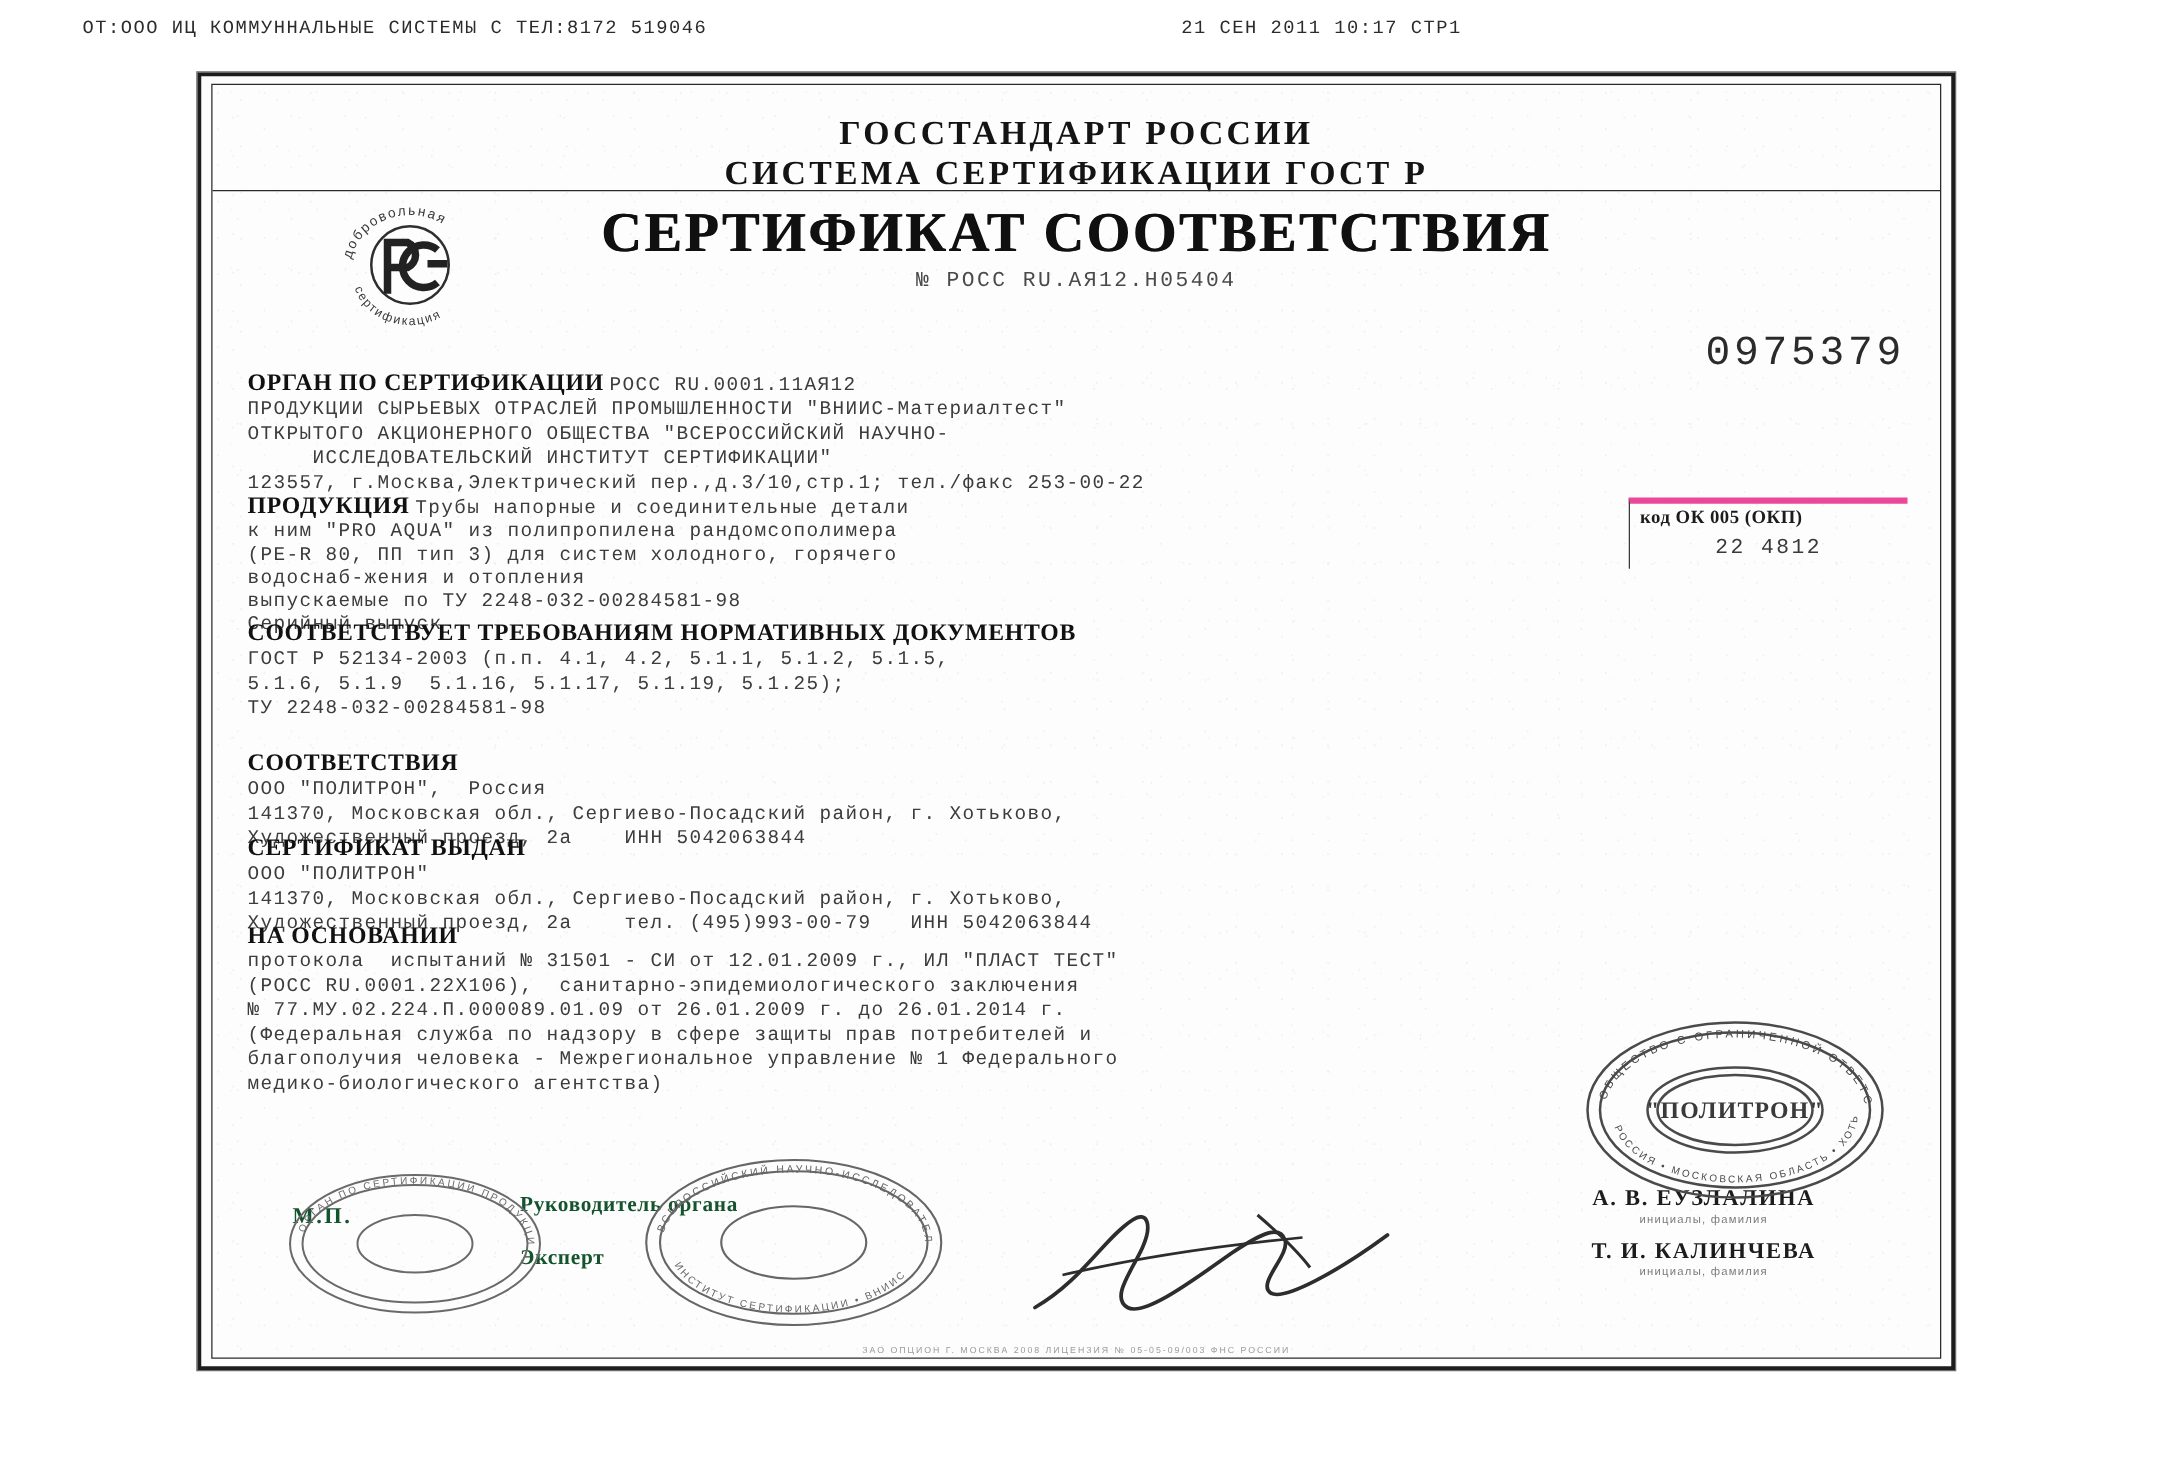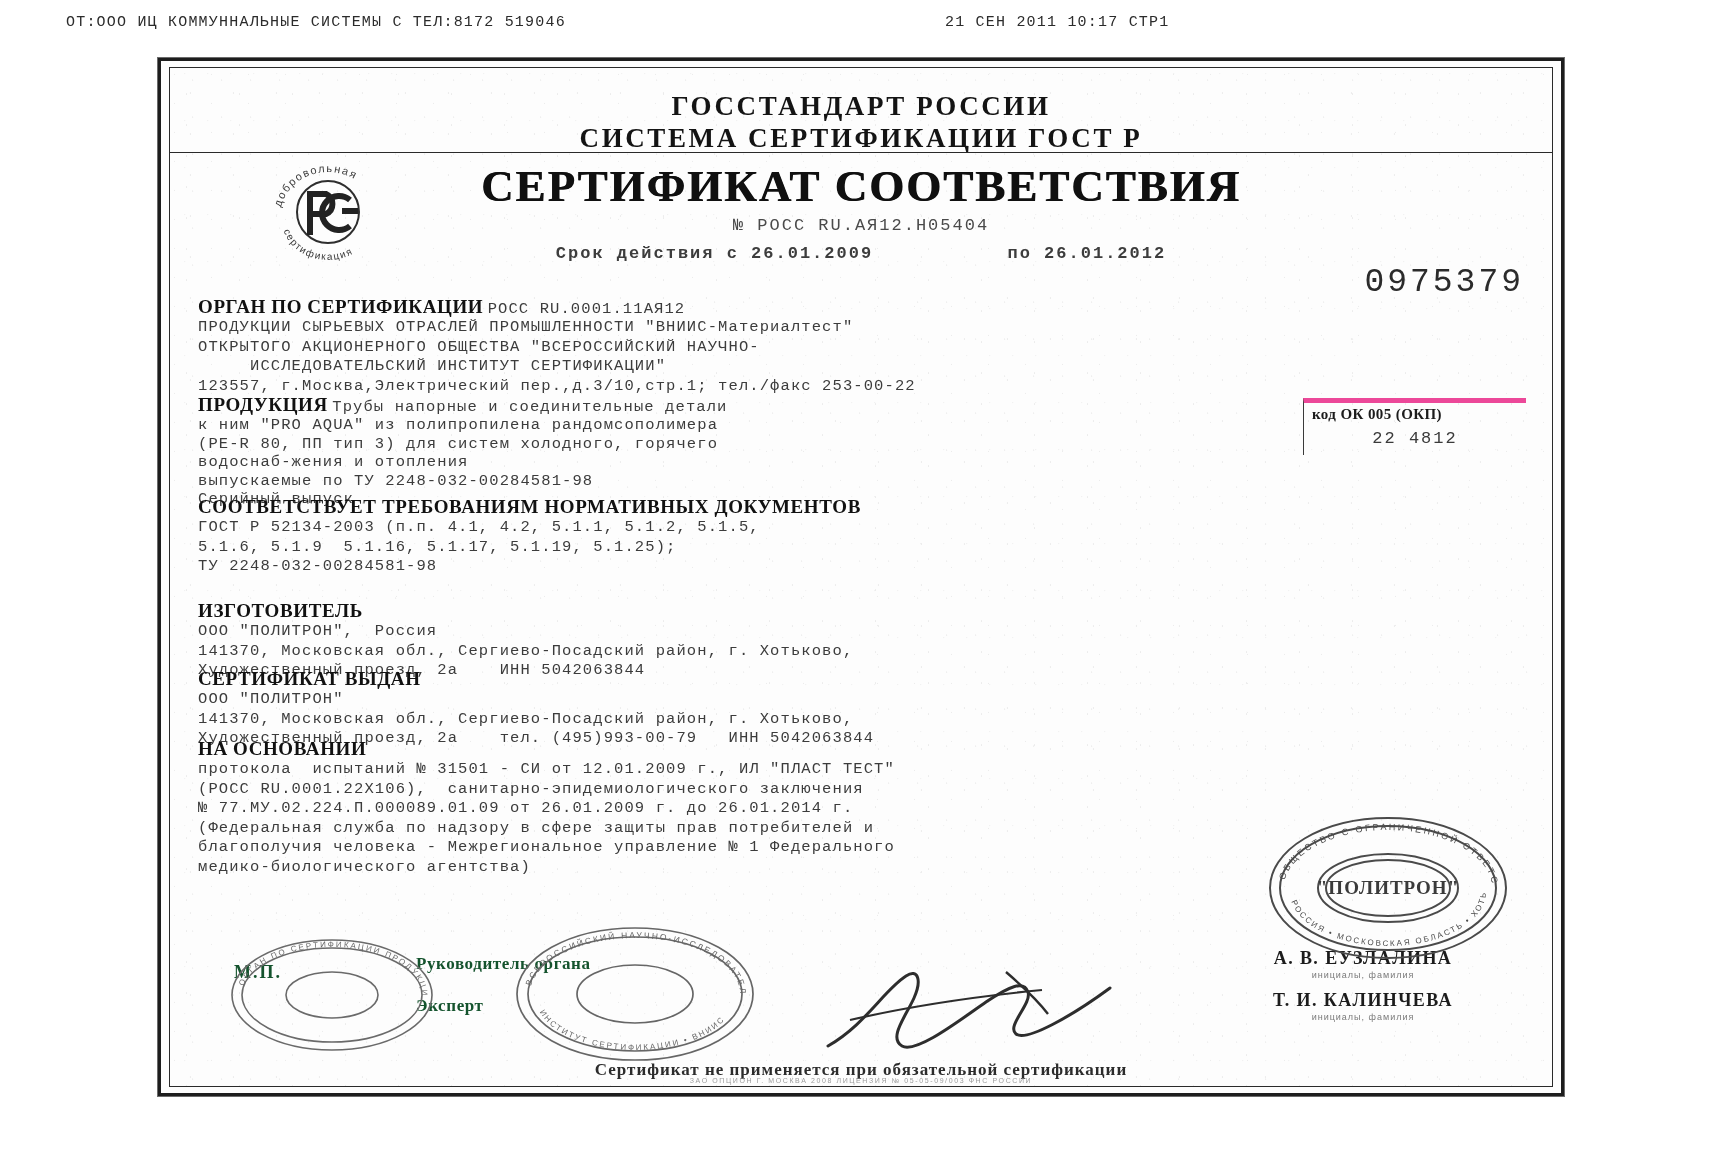--- a/index.html
+++ b/index.html
@@ -316,25 +316,20 @@
     <div class="title-block">
       <div class="title-line">ГОССТАНДАРТ РОССИИ</div>
       <div class="title-line">СИСТЕМА СЕРТИФИКАЦИИ ГОСТ Р</div>
     </div>
     <div class="frame-rule"></div>
 
     <div class="big-title">СЕРТИФИКАТ СООТВЕТСТВИЯ</div>
 
     <div class="number-line">№ РОСС RU.АЯ12.Н05404</div>
 
-    <div class="valid-line">
-      <span>Срок действия  с 26.01.2009</span>
-      <span class="sep"></span>
-      <span>по 26.01.2012</span>
-    </div>
 
     <div class="blank-no">0975379</div>
 
     <div class="emblem">
       <svg viewBox="0 0 124 108">
         <defs>
           <path id="arcTop" d="M 14,62 A 48,44 0 0 1 110,62"></path>
           <path id="arcBot" d="M 16,66 A 46,40 0 0 0 108,66"></path>
         </defs>
         <text font-family="Liberation Sans, sans-serif" font-size="11" fill="#3a3a3a" letter-spacing="1.6">
@@ -376,21 +371,21 @@
 
     <div class="sec s-norms">
       <div class="sec-head">СООТВЕТСТВУЕТ ТРЕБОВАНИЯМ НОРМАТИВНЫХ ДОКУМЕНТОВ</div>
       <div class="mono">ГОСТ Р 52134-2003 (п.п. 4.1, 4.2, 5.1.1, 5.1.2, 5.1.5,
 5.1.6, 5.1.9  5.1.16, 5.1.17, 5.1.19, 5.1.25);
 ТУ 2248-032-00284581-98</div>
     </div>
 
 
     <div class="sec s-maker">
-      <div class="sec-head">ИЗГОТОВИТЕЛЬ</div>
+      <div class="sec-head">СООТВЕТСТВИЯ</div>
       <div class="mono">ООО "ПОЛИТРОН",  Россия
 141370, Московская обл., Сергиево-Посадский район, г. Хотьково,
 Художественный проезд, 2а    ИНН 5042063844</div>
     </div>
 
     <div class="sec s-issued">
       <div class="sec-head">СЕРТИФИКАТ ВЫДАН</div>
       <div class="mono">ООО "ПОЛИТРОН"
 141370, Московская обл., Сергиево-Посадский район, г. Хотьково,
 Художественный проезд, 2а    тел. (495)993-00-79   ИНН 5042063844</div>
@@ -483,17 +478,16 @@
     <div class="handsign">
       <svg viewBox="0 0 330 116">
         <path d="M18,92 C56,70 74,36 96,22 C108,14 112,26 104,44 C96,62 78,84 92,92
                  C106,100 150,66 176,48 C200,32 214,26 218,38 C222,50 196,72 206,80
                  C216,88 262,62 300,34" fill="none" stroke="#2d2d2d" stroke-width="3" stroke-linecap="round"></path>
         <path d="M40,66 C92,54 150,44 232,36" fill="none" stroke="#2d2d2d" stroke-width="2.2"></path>
         <path d="M196,18 C210,30 226,44 238,60" fill="none" stroke="#2d2d2d" stroke-width="2.4"></path>
       </svg>
     </div>
 
-    <div class="footer-note">Сертификат не применяется при обязательной сертификации</div>
     <div class="microtext-bottom">ЗАО  ОПЦИОН  Г. МОСКВА  2008  ЛИЦЕНЗИЯ №  05-05-09/003  ФНС  РОССИИ</div>
 
   </div>
 </div>
 
 </body></html>

